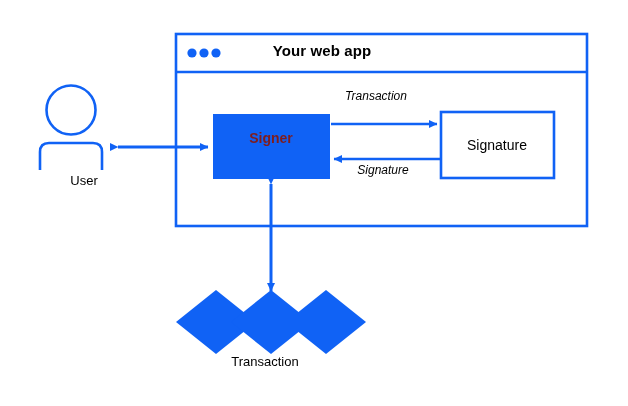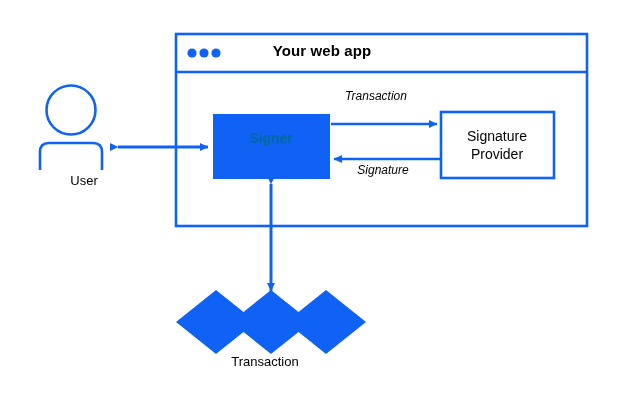--- a/index.html
+++ b/index.html
@@ -39,21 +39,21 @@
     font-weight: bold;
     letter-spacing: 0.1px;
     transform: translateX(-50%);
     margin-top: 16px;
   }
   #signer-label {
     left: 271px;
     top: 138px;
     font-size: 14px;
     font-weight: bold;
-    color: #0369a1;
+    color: #7f1d1d;
     transform: translate(-50%, -50%);
   }
   #provider-label {
     left: 497px;
     top: 145px;
     font-size: 14px;
     line-height: 18px;
     text-align: center;
     transform: translate(-50%, -50%);
   }
@@ -132,21 +132,20 @@
       <path d="M326,290 L366,322 L326,354 L286,322 Z" fill="#1062f5"></path>
     </g>
   </svg>
 
   <div class="lbl" id="app-title">Your web app</div>
 
   <div class="lbl" id="signer-label">Signer</div>
 
   <div class="lbl" id="provider-label">
     <span class="ln">Signature</span>
-    <span class="ln">Provider</span>
   </div>
 
   <div class="lbl" id="transaction-label">Transaction</div>
 
   <div class="lbl" id="signature-label">Signature</div>
 
   <div class="lbl" id="user-label">User</div>
 
   <div class="lbl" id="blockchain-label">Transaction</div>
 

